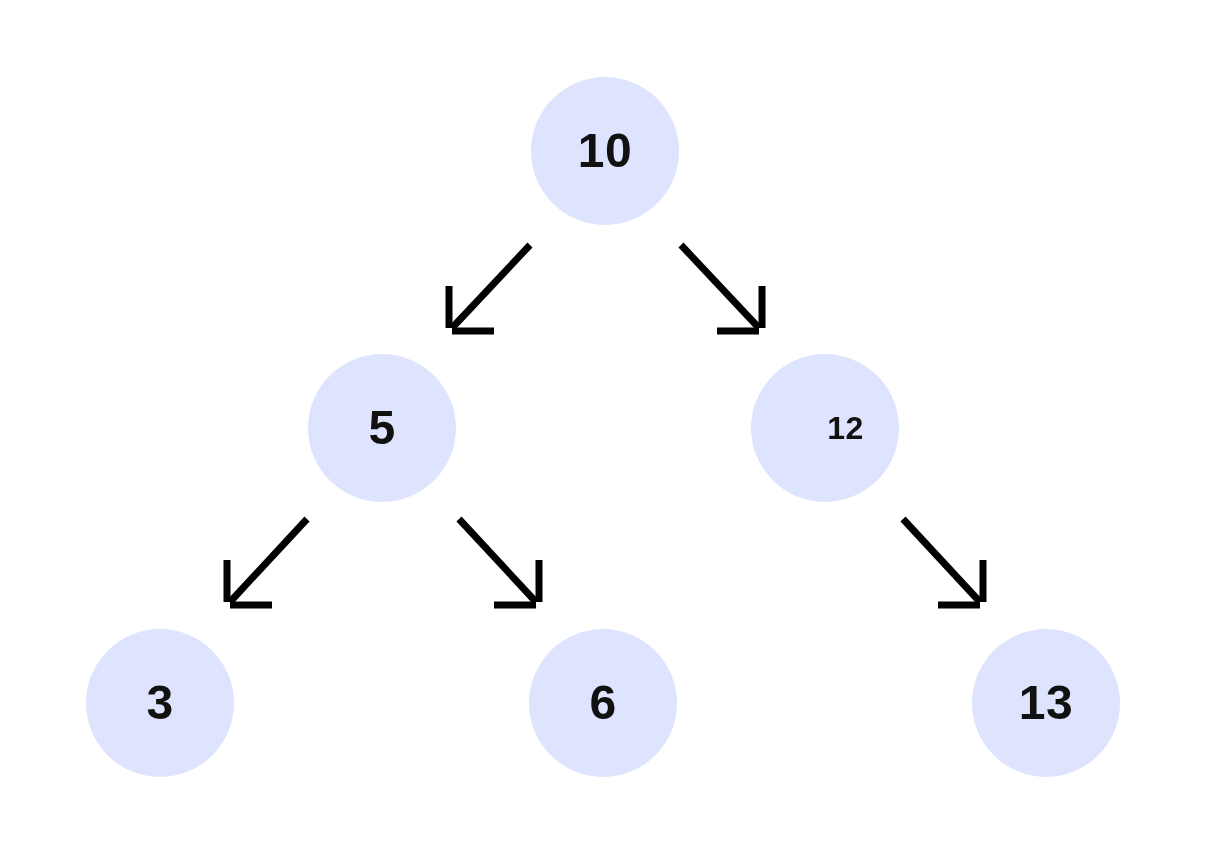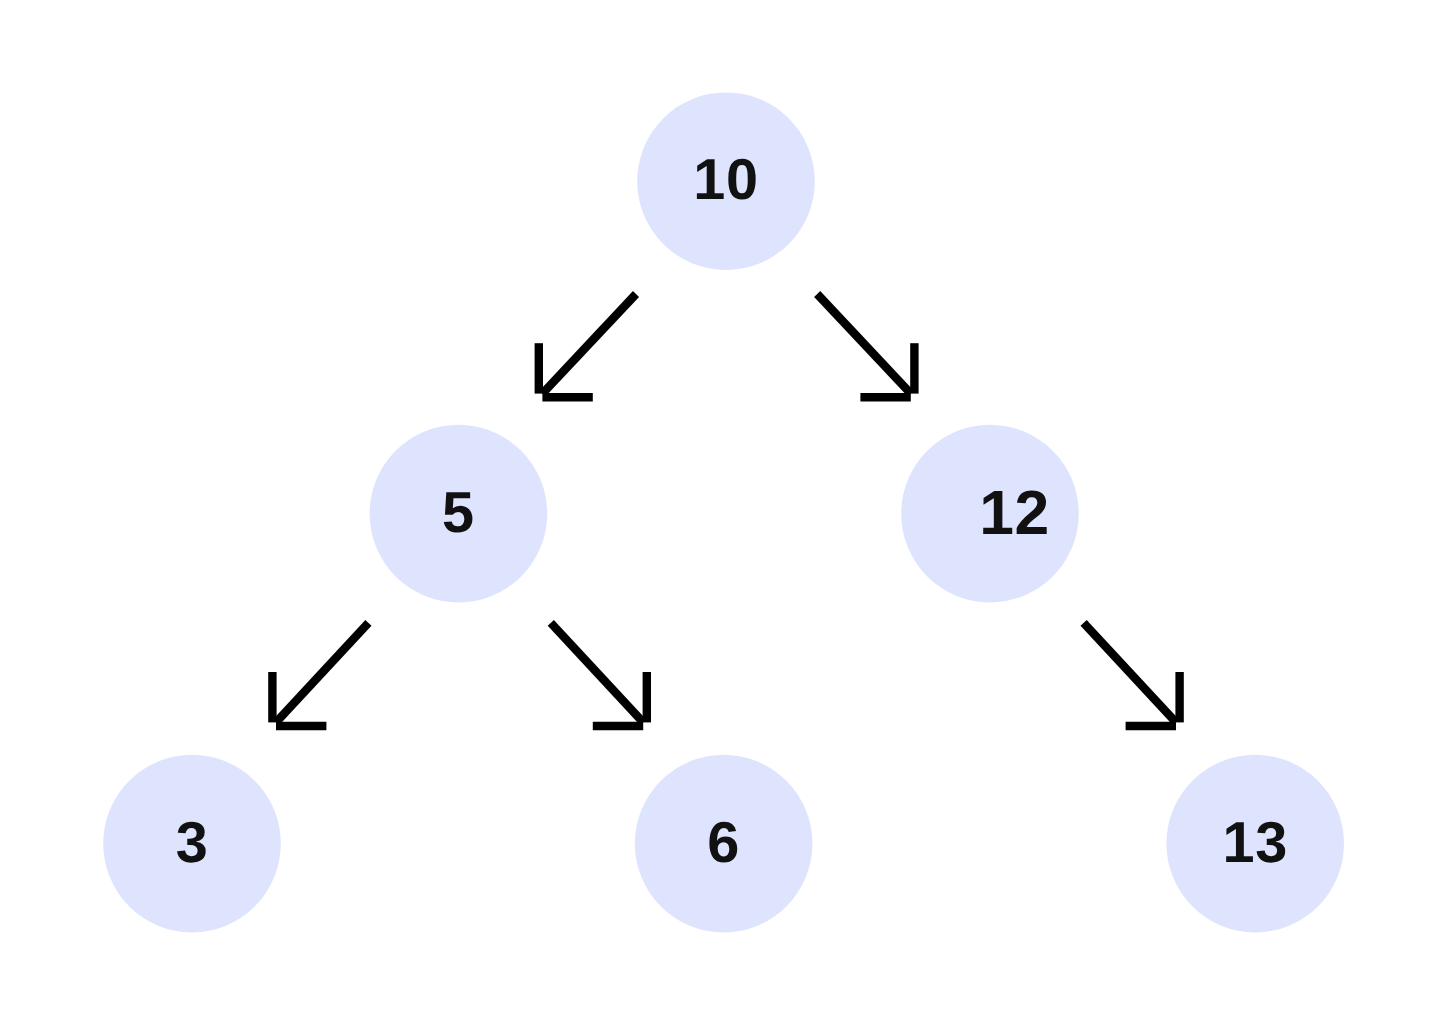--- a/index.html
+++ b/index.html
@@ -77,21 +77,21 @@
     </svg>
 
   <div id="node-layer">
       <div class="tree-node" style="left: 531px; top: 77px; width: 148px; height: 148px; background: rgb(222, 228, 253);">
         <span class="tree-node-label" style="font-size: 48px; color: rgb(17, 17, 17);">10</span>
       </div>
       <div class="tree-node" style="left: 308px; top: 354px; width: 148px; height: 148px; background: rgb(222, 228, 253);">
         <span class="tree-node-label" style="font-size: 48px; color: rgb(17, 17, 17);">5</span>
       </div>
       <div class="tree-node" style="left: 751px; top: 354px; width: 148px; height: 148px; background: rgb(222, 228, 253);">
-        <span class="tree-node-label" style="font-size: 52px; color: rgb(17, 17, 17); margin-left: 41px;">12</span>
+        <span class="tree-node-label" style="font-size: 32px; color: rgb(17, 17, 17); margin-left: 41px;">12</span>
       </div>
       <div class="tree-node" style="left: 86px; top: 629px; width: 148px; height: 148px; background: rgb(222, 228, 253);">
         <span class="tree-node-label" style="font-size: 48px; color: rgb(17, 17, 17);">3</span>
       </div>
       <div class="tree-node" style="left: 529px; top: 629px; width: 148px; height: 148px; background: rgb(222, 228, 253);">
         <span class="tree-node-label" style="font-size: 48px; color: rgb(17, 17, 17);">6</span>
       </div>
       <div class="tree-node" style="left: 972px; top: 629px; width: 148px; height: 148px; background: rgb(222, 228, 253);">
         <span class="tree-node-label" style="font-size: 48px; color: rgb(17, 17, 17); text-align: right;">13</span>
       </div>

